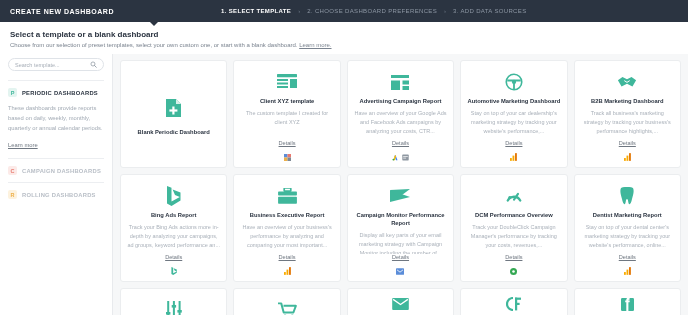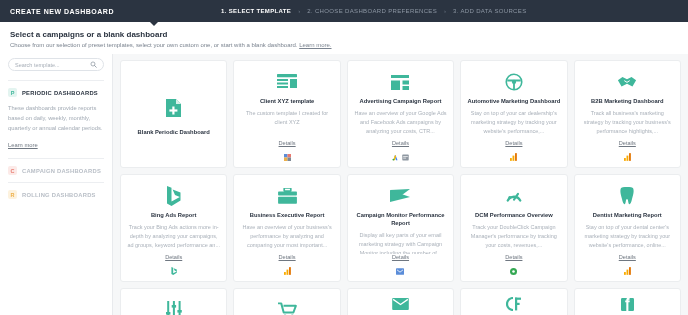--- a/index.html
+++ b/index.html
@@ -210,21 +210,21 @@
     <div class="crumb active">1. SELECT TEMPLATE</div>
     <div class="crumb-sep">›</div>
     <div class="crumb">2. CHOOSE DASHBOARD PREFERENCES</div>
     <div class="crumb-sep">›</div>
     <div class="crumb">3. ADD DATA SOURCES</div>
   </div>
   <div class="topbar-arrow"></div>
 </div>
 
 <div class="heading-wrap">
-  <div class="heading-title">Select a campaigns or a blank dashboard</div>
+  <div class="heading-title">Select a template or a blank dashboard</div>
   <div class="heading-sub">
     <span>Choose from our selection of preset templates, select your own custom one, or start with a blank dashboard.</span>
     <a href="#">Learn more.</a>
   </div>
 </div>
 
 <div class="body">
 
   <div class="sidebar">
     <div class="search-box">

